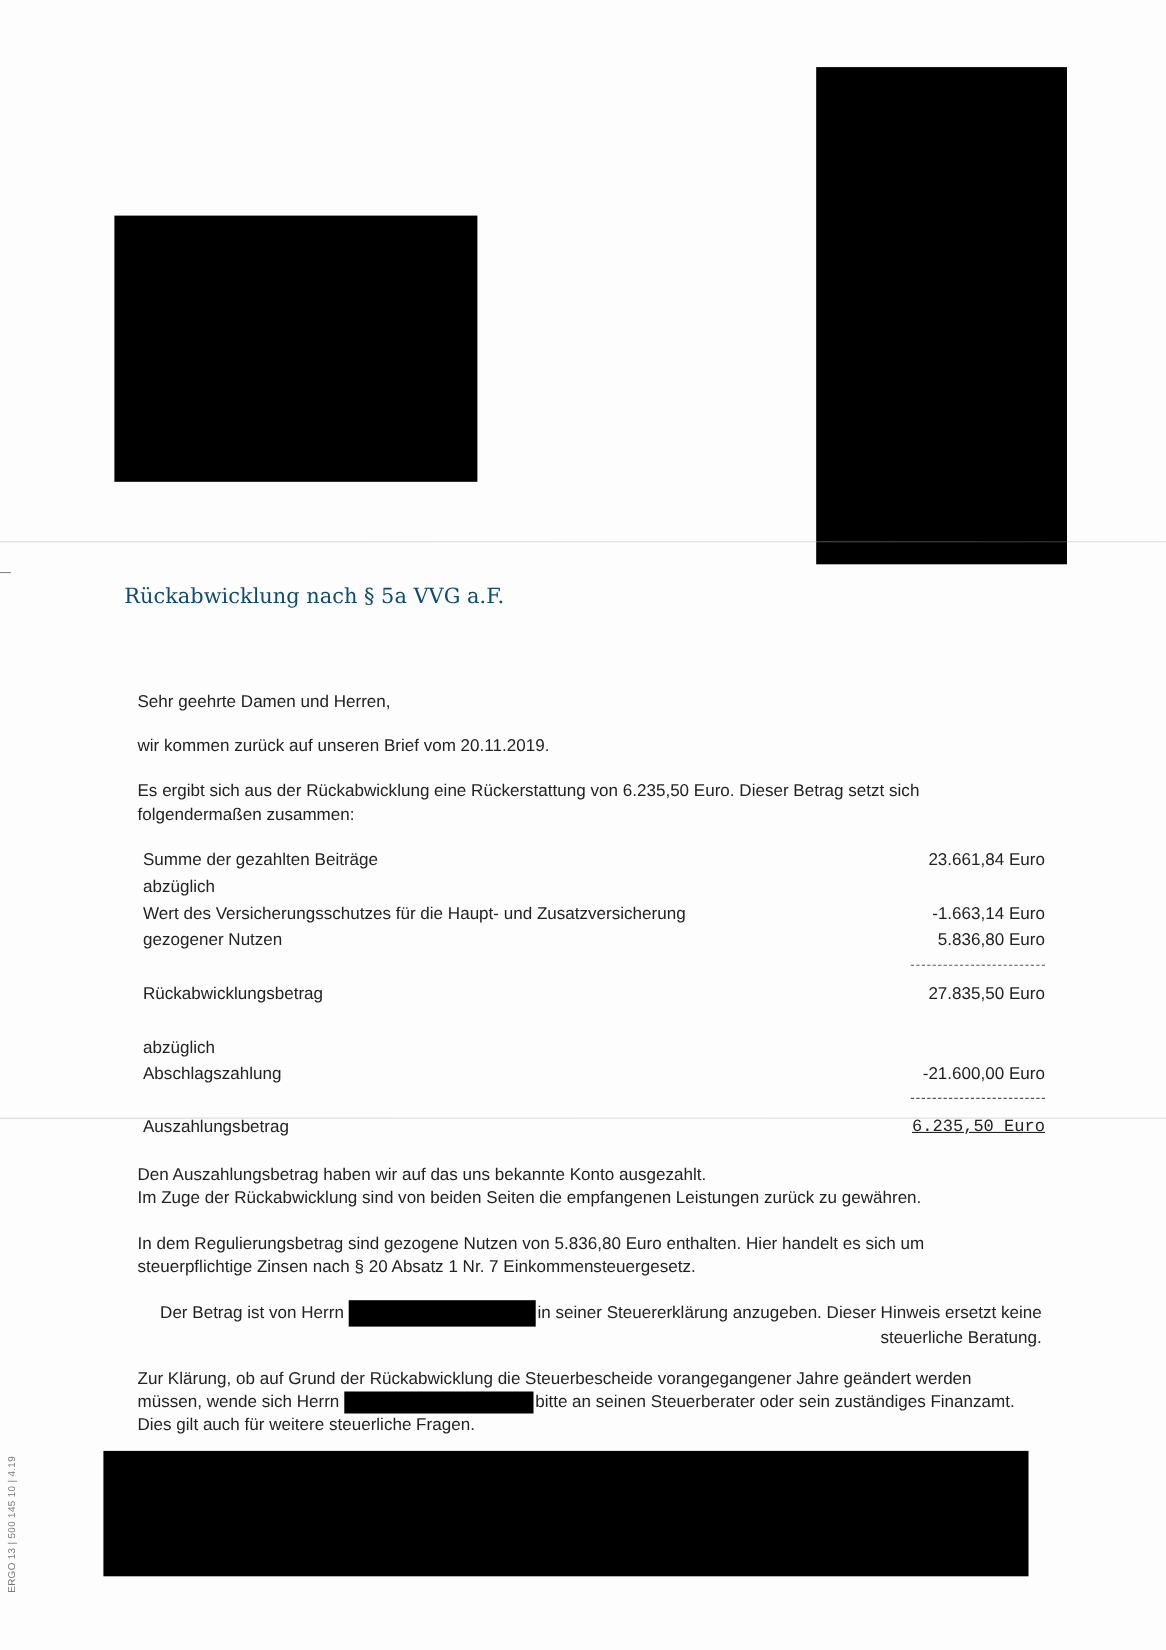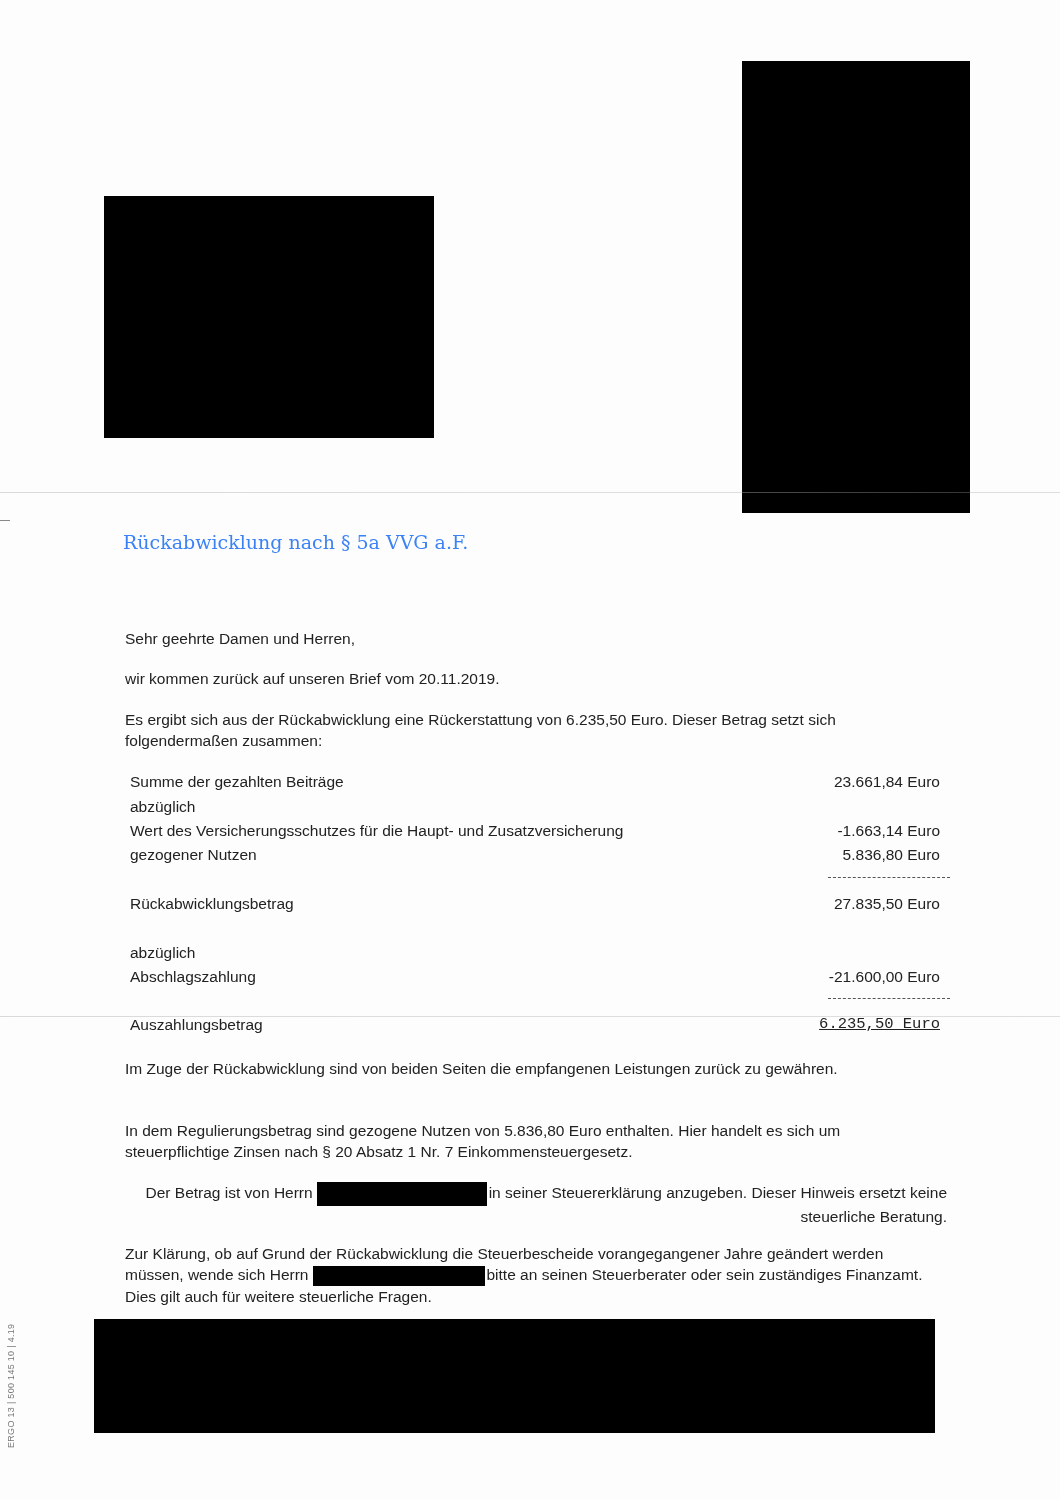--- a/index.html
+++ b/index.html
@@ -4,33 +4,33 @@
 <style>
   html, body { margin: 0; padding: 0; }
   body {
     width: 1060px; height: 1500px; position: relative; overflow: hidden;
     background: #fdfdfd; color: #1e1e1e;
     font-family: "Liberation Sans", "DejaVu Sans", sans-serif;
   }
   .redact { position: absolute; background: #000; }
   .fold { position: absolute; left: 0; width: 1060px; height: 1px; background: linear-gradient(90deg, rgba(150,150,150,0.35), rgba(190,190,190,0.5), rgba(150,150,150,0.3)); }
   .subject {
-    position: absolute; left: 123px; top: 528px;
+    position: absolute; left: 113px; top: 528px;
     font-family: "DejaVu Serif", "Liberation Serif", serif;
-    font-size: 19px; line-height: 28px; color: #3b82f6;
+    font-size: 19px; line-height: 28px; color: #0c4a6e;
   }
   .subject .line { white-space: nowrap; }
   .inline-redact { display: inline-block; background: #000; vertical-align: middle; }
   .para {
     position: absolute; left: 125px; width: 830px;
     font-size: 15.5px; line-height: 21px; color: #222;
   }
   .row { position: absolute; left: 130px; width: 820px; font-size: 15.5px; line-height: 21px; color: #222; }
   .row .lbl { position: absolute; left: 0; }
-  .row .val { position: absolute; right: 10px; text-align: left; white-space: nowrap; }
+  .row .val { position: absolute; right: 0; text-align: left; white-space: nowrap; }
   .row.bold .lbl { font-weight: normal; }
   .dashes { position: absolute; right: 110px; width: 122px; border-top: 1px dashed #555; height: 0; }
   .underline { text-decoration: underline; font-family: Liberation Mono, monospace; }
   .footer-code {
     position: absolute; left: 6px; top: 1448px;
     transform: rotate(-90deg); transform-origin: 0 0;
     font-size: 9px; color: #777; white-space: nowrap; letter-spacing: 0.3px;
   }
 </style>
 </head>
@@ -79,20 +79,21 @@
   <span class="lbl">Abschlagszahlung</span>
   <span class="val">-21.600,00 Euro</span>
 </div>
 <div class="dashes" style="top:998px;"></div>
 <div class="row bold" style="top:1014px;">
   <span class="lbl">Auszahlungsbetrag</span>
   <span class="val underline">6.235,50 Euro</span>
 </div>
 
 <div class="para" style="top:1058px;">
+  <div>Den Auszahlungsbetrag haben wir auf das uns bekannte Konto ausgezahlt.</div>
   <div>Im Zuge der Rückabwicklung sind von beiden Seiten die empfangenen Leistungen zurück zu gewähren.</div>
 </div>
 <div class="para" style="top:1120px;width:815px;">In dem Regulierungsbetrag sind gezogene Nutzen von 5.836,80 Euro enthalten. Hier handelt es sich um steuerpflichtige Zinsen nach § 20 Absatz 1 Nr. 7 Einkommensteuergesetz.</div>
 <div class="para" style="top:1182px;width:822px;text-align:right;">
   <span>Der Betrag ist von Herrn</span><span class="inline-redact" style="width:170px;height:24px;margin:0 2px 0 4px;"></span><span>in seiner Steuererklärung anzugeben. Dieser Hinweis ersetzt keine steuerliche Beratung.</span>
 </div>
 <div class="para" style="top:1243px;width:815px;">
   <span>Zur Klärung, ob auf Grund der Rückabwicklung die Steuerbescheide vorangegangener Jahre geändert werden müssen, wende sich Herrn</span><span class="inline-redact" style="width:172px;height:20px;margin:0 2px 0 4px;"></span><span>bitte an seinen Steuerberater oder sein zuständiges Finanzamt. Dies gilt auch für weitere steuerliche Fragen.</span>
 </div>
 

